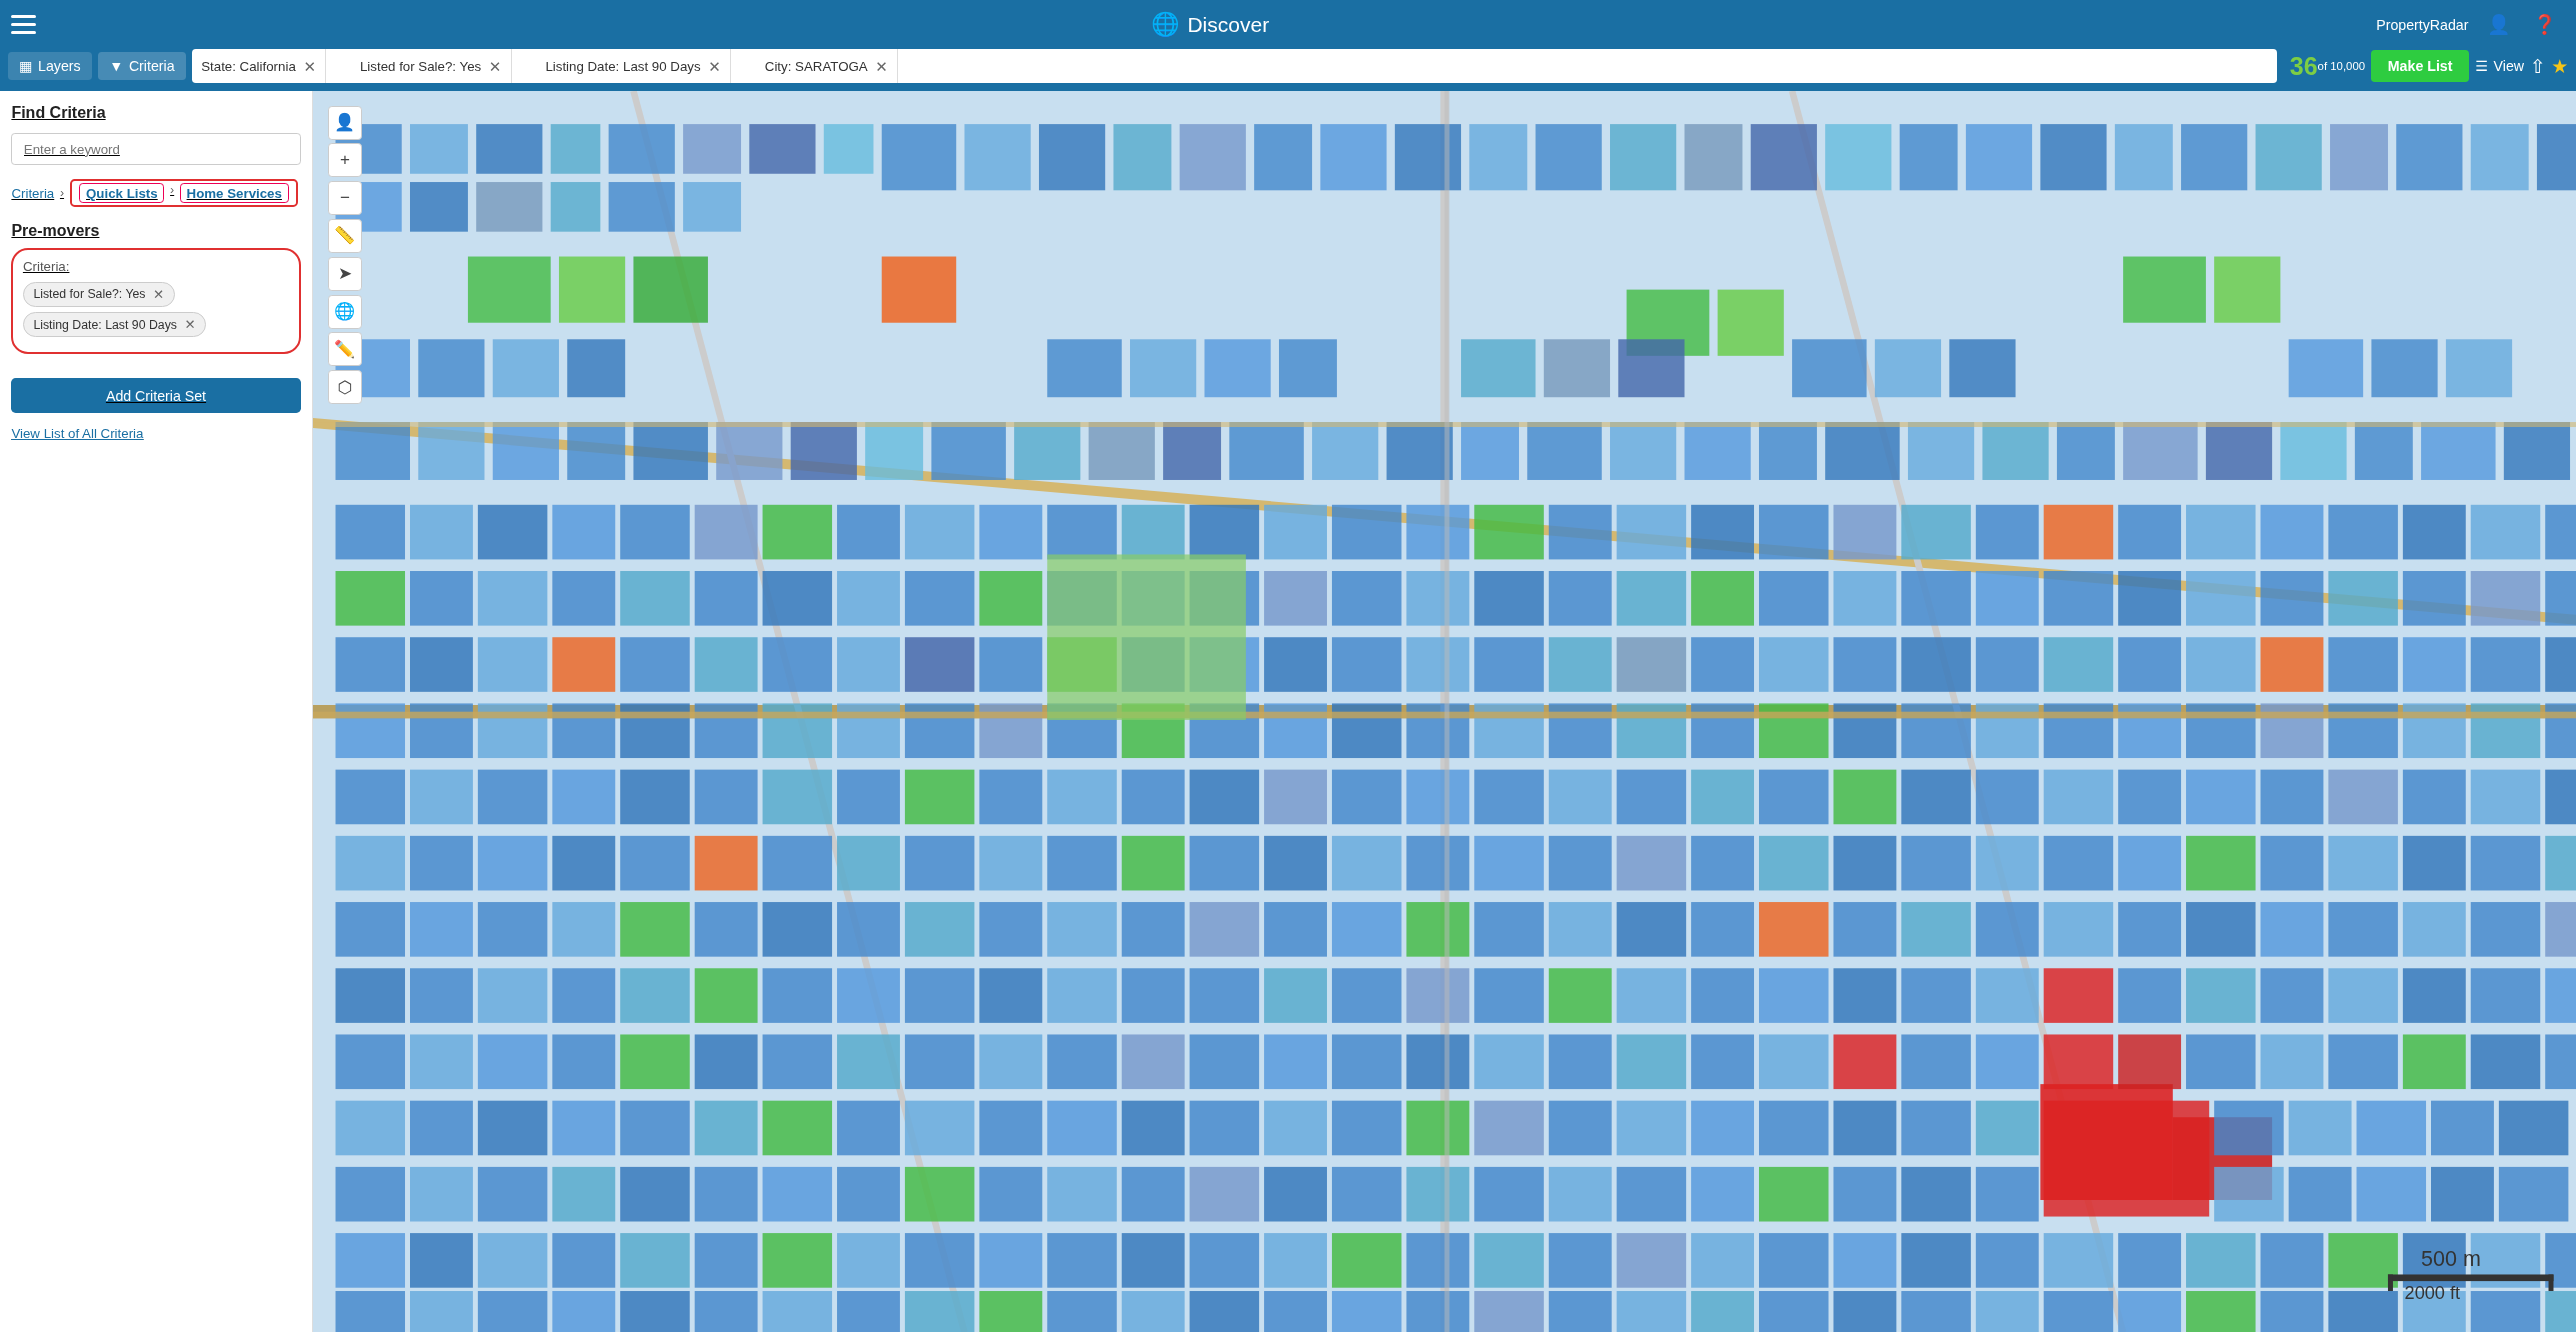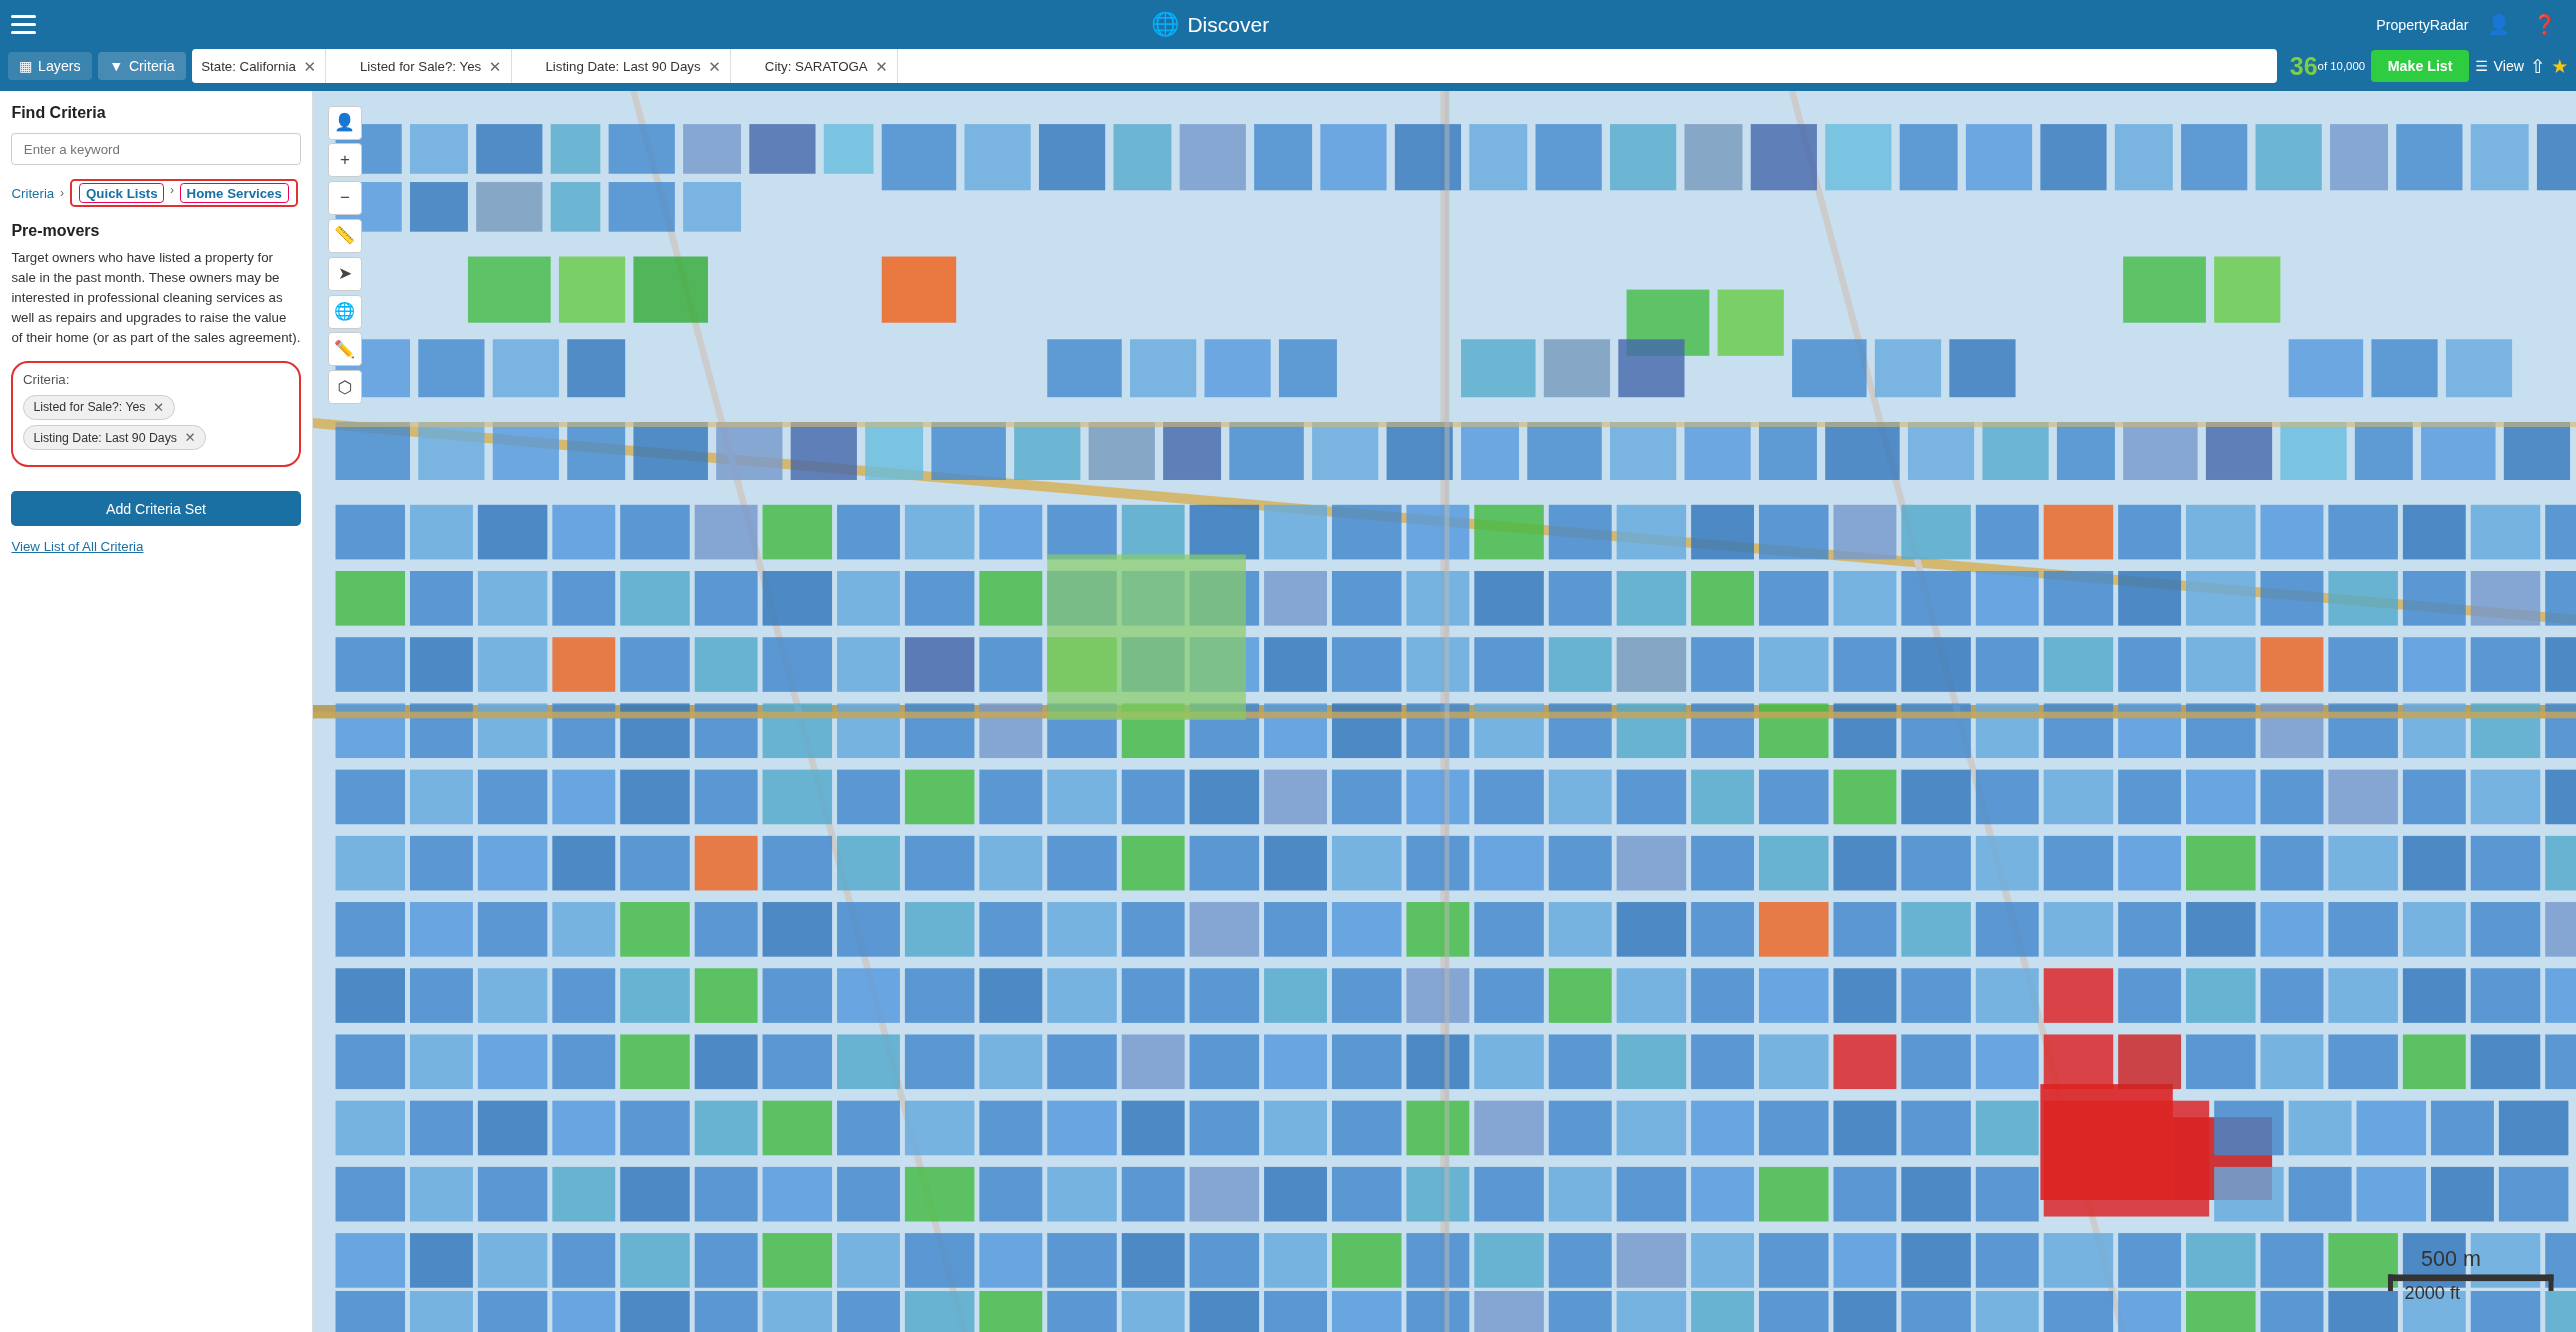--- a/index.html
+++ b/index.html
@@ -180,20 +180,21 @@
     
     .sidebar {
       width: 313px;
       background: white;
       flex-shrink: 0;
       display: flex;
       flex-direction: column;
       overflow-y: auto;
       padding: 13.3px 11.4px;
       border-right: 0.9px solid #ddd;
+      text-decoration: underline;
     }
     .find-criteria-title {
       font-size: 16px;
       font-weight: 600;
       margin-bottom: 11.4px;
       color: #222;
     }
     .search-input {
       width: 100%;
       padding: 7.6px 11.4px;
@@ -415,21 +416,20 @@
       <span class="separator">›</span>
       <div class="breadcrumb-highlight">
         <span class="crumb active">Quick Lists</span>
         <span class="separator">›</span>
         <span class="crumb active">Home Services</span>
       </div>
     </div>
 
     <div class="section-title">Pre-movers</div>
 
-    <div class="section-desc">Target owners who have listed a property for sale in the past month. These owners may be interested in professional cleaning services as well as repairs and upgrades to raise the value of their home (or as part of the sales agreement).</div>
 
     <div class="criteria-box">
       <div class="criteria-label">Criteria:</div>
       <div class="criteria-tag">
         <span>Listed for Sale?: Yes</span>
         <button class="tag-remove">✕</button>
       </div>
       <br>
       <div class="criteria-tag">
         <span>Listing Date: Last 90 Days</span>

